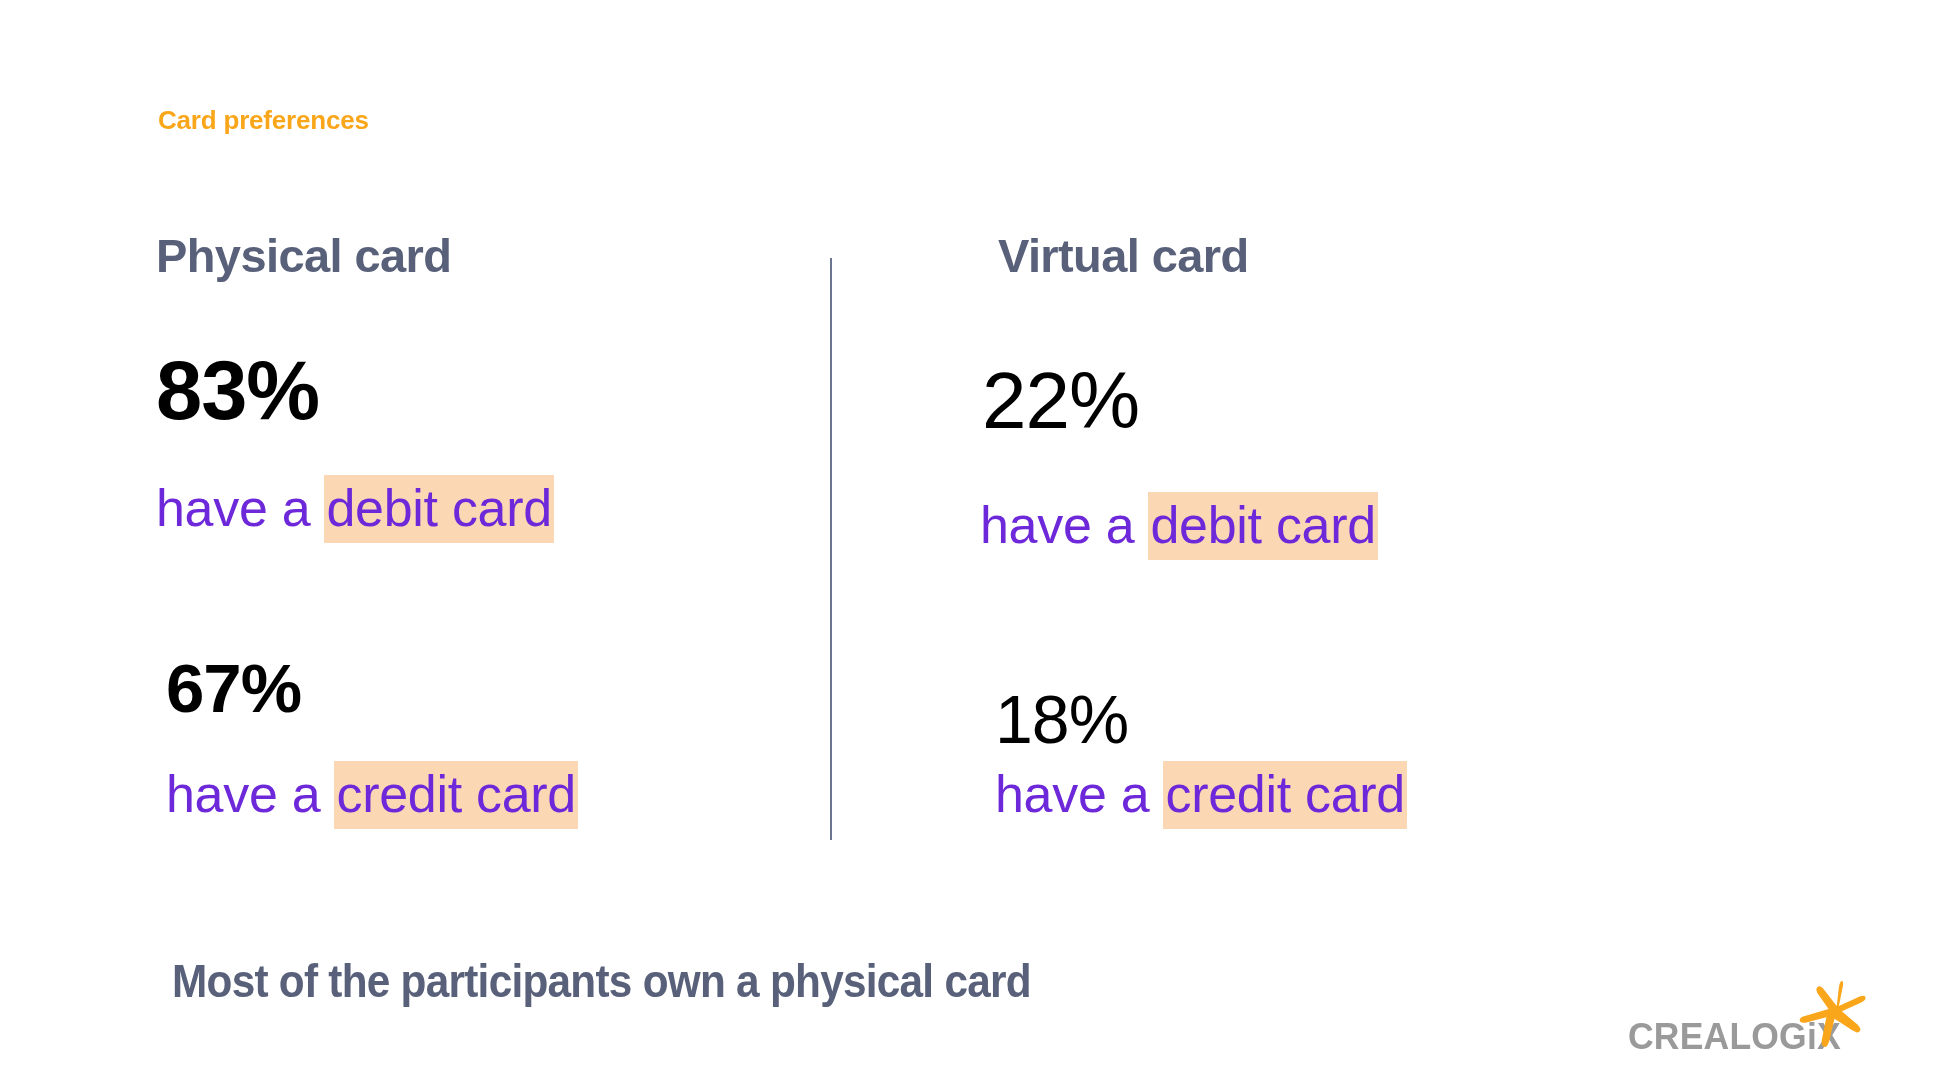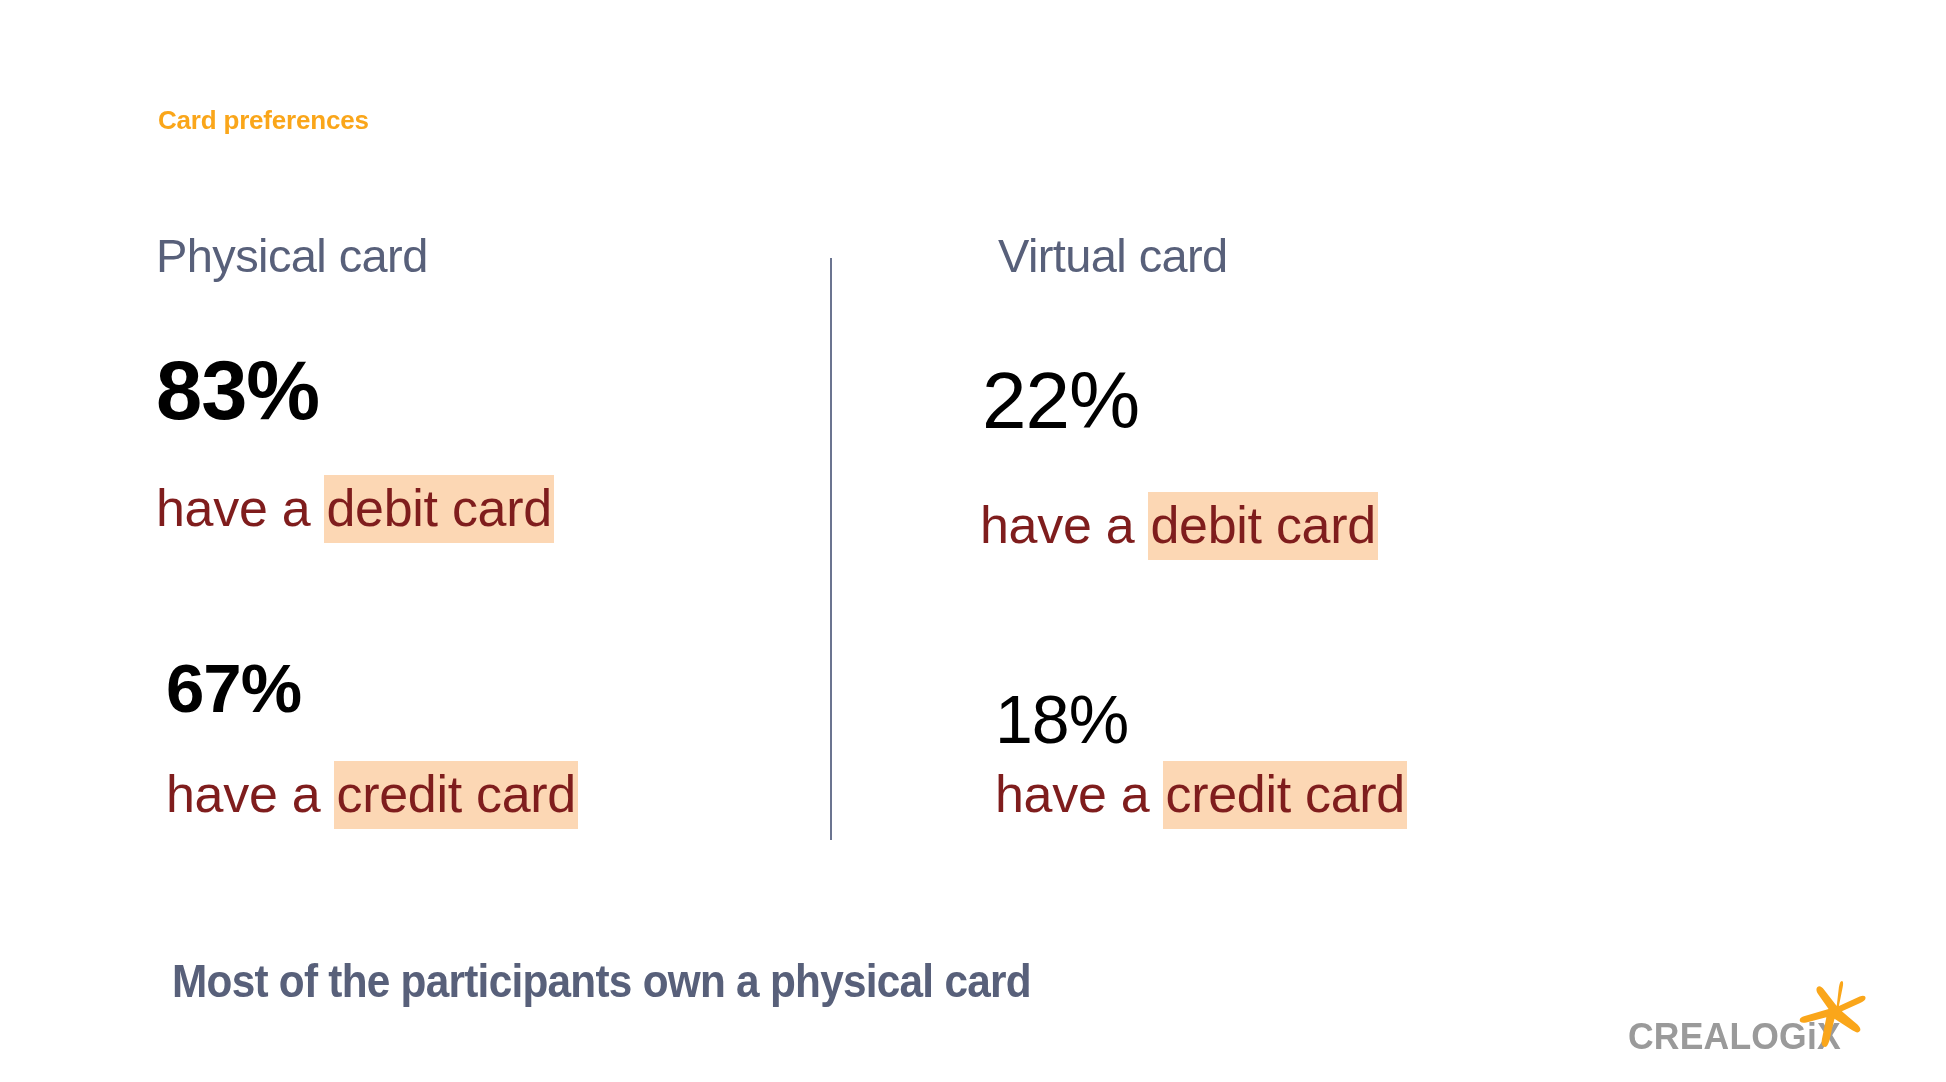--- a/index.html
+++ b/index.html
@@ -49,37 +49,37 @@
   .col {
     position: absolute;
     top: 0;
   }
   #col-physical { left: 0; }
   #col-virtual  { left: 0; }
 
   .col-title {
     position: absolute;
     font-size: 47px;
-    font-weight: 400;
+    font-weight: 700;
     letter-spacing: -0.6px;
     color: #58607a;
     white-space: nowrap;
   }
   #title-physical { left: 124px; top: 228px; }
   #title-virtual  { left: 966px; top: 228px; }
 
   .stat-value {
     position: absolute;
     color: #000000;
     white-space: nowrap;
     letter-spacing: -1px;
   }
   .stat-line {
     position: absolute;
-    color: #7f1d1d;
+    color: #6d28d9;
     white-space: nowrap;
     letter-spacing: -0.3px;
   }
 
   
   #val-83 {
     left: 124px; top: 343px;
     font-size: 83px; font-weight: 700;
   }
   #line-debit-left {

